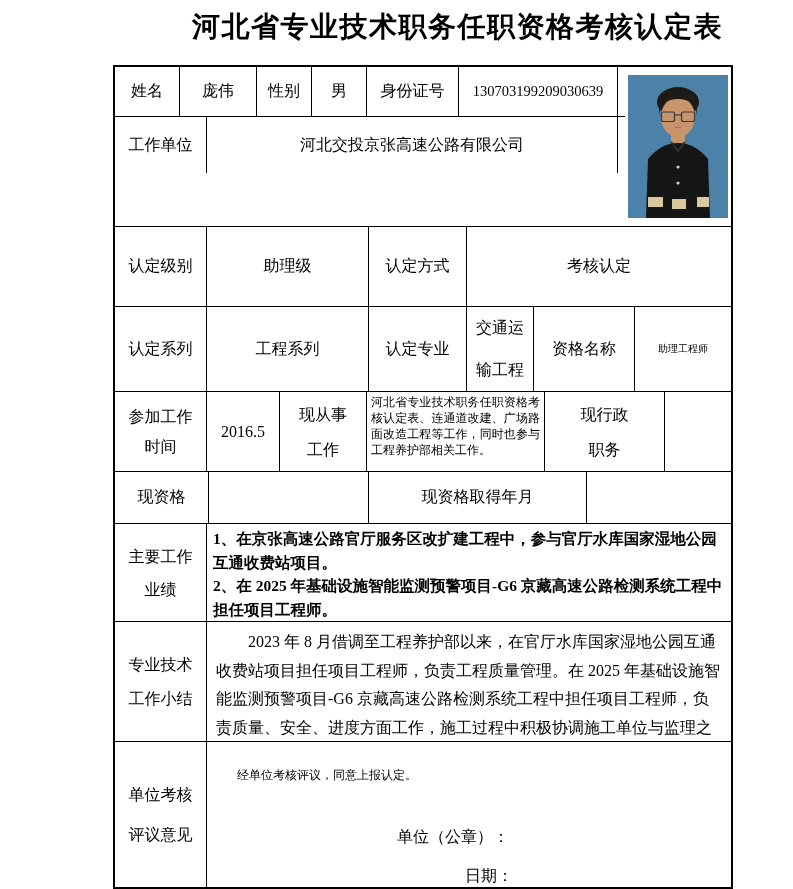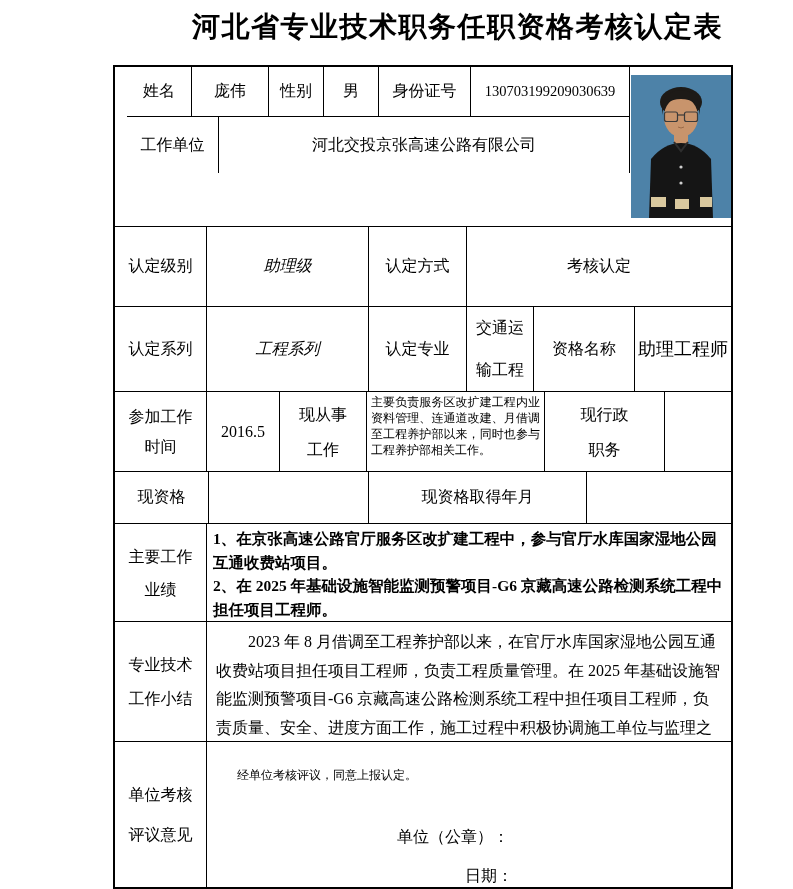--- a/index.html
+++ b/index.html
@@ -27,54 +27,54 @@
   .trow { display: flex; width: 100%; border-bottom: 1px solid #000; }
   .trow.last { border-bottom: none; }
   .cell {
     display: flex; align-items: center; justify-content: center;
     text-align: center; font-size: 16px;
     border-right: 1px solid #000;
     overflow: hidden;
   }
   .cell.endcol { border-right: none; }
   .top-section { display: flex; width: 100%; height: 160px; border-bottom: 1px solid #000; }
-  .top-left { width: 545px; display: flex; flex-direction: column; padding-left: 12px; }
+  .top-left { width: 545px; display: flex; flex-direction: column; }
   .top-left .trow { border-bottom: 1px solid #000; }
   .top-left .trow.tl-last { border-bottom: none; }
   .photo-cell {
     width: 113px; height: 159px;
     display: flex; align-items: center; justify-content: center;
     background: #fff;
   }
   .photo-frame { width: 100px; height: 143px; }
   .r1 { height: 50px; } .r2 { height: 53px; } .r3 { height: 56px; }
   .r4 { height: 80px; } .r5 { height: 85px; } .r6 { height: 80px; }
   .r7 { height: 52px; } .r8 { height: 98px; } .r9 { height: 120px; }
   .r10 { height: 145px; }
   
   .w65{width:65px;} .w77{width:77px;} .w55{width:55px;} .w92{width:92px;}
-  .w159{width:159px;} .w411{width:411px;} .w162{width:162px;font-style:italic;} .w98{width:98px;}
+  .w159{width:159px;} .w411{width:411px;} .w162{width:162px;} .w98{width:98px;}
   .w264{width:264px;} .w67{width:67px;} .w101{width:101px;} .w96{width:96px;}
   .w73{width:73px;} .w87{width:87px;} .w178{width:178px;} .w120{width:120px;}
   .w66{width:66px;} .w94{width:94px;} .w160{width:160px;} .w218{width:218px;}
   .w144{width:144px;} .w524{width:524px;}
   .idnum { font-size: 14.5px; letter-spacing: 0px; }
   .wrap70 { display:inline-block; max-width:70px; line-height:30px; }
   .wrap70.lh33 { line-height: 33px; }
   .wrap70.lh34 { line-height: 34px; }
   .wrap70.lh40 { line-height: 40px; }
   .wrap55 { display:inline-block; max-width:55px; line-height:35px; }
   .wrap52 { display:inline-block; max-width:52px; line-height:42px; }
   .smalltext {
     font-size: 12px; line-height: 16px;
     text-align: justify; text-align-last: left;
     padding: 2px 4px;
     align-items: flex-start; display: block;
   }
-  .qualname { font-size: 18px; }
+  .qualname { font-size: 10px; }
   .bigcell {
     display: block; text-align: left;
     padding: 3px 6px;
   }
   .ach p { font-size: 15.5px; line-height: 23.5px; font-weight: bold; }
   .summary-cell { padding: 6px 9px; }
   .summary-cell p { font-size: 16px; line-height: 28.5px; text-indent: 2em; }
   .opinion-cell { position: relative; padding: 0; }
   .opinion-text { position:absolute; left: 30px; top: 25px; font-size: 12px; }
   .seal-line { position:absolute; left: 190px; top: 85px; font-size: 16px; }
@@ -145,21 +145,21 @@
     </div>
 
     <div class="trow r6">
       <div class="cell w92">
           <span class="wrap70">参加工作时间</span>
         </div>
       <div class="cell w73">2016.5</div>
       <div class="cell w87">
           <span class="wrap55">现从事工作</span>
         </div>
-      <div class="cell w178 smalltext">主要负责服务区改扩建工程内业资料管理、连通道改建、月借调至工程养护部以来，同时也参与工程养护部相关工作。</div>
+      <div class="cell w178 smalltext">河北省专业技术职务任职资格考核认定表、连通道改建、广场路面改造工程等工作，同时也参与工程养护部相关工作。</div>
       <div class="cell w120">
           <span class="wrap55">现行政职务</span>
         </div>
       <div class="cell w66 endcol"></div>
     </div>
 
     <div class="trow r7">
       <div class="cell w94">现资格</div>
       <div class="cell w160"></div>
       <div class="cell w218">现资格取得年月</div>

